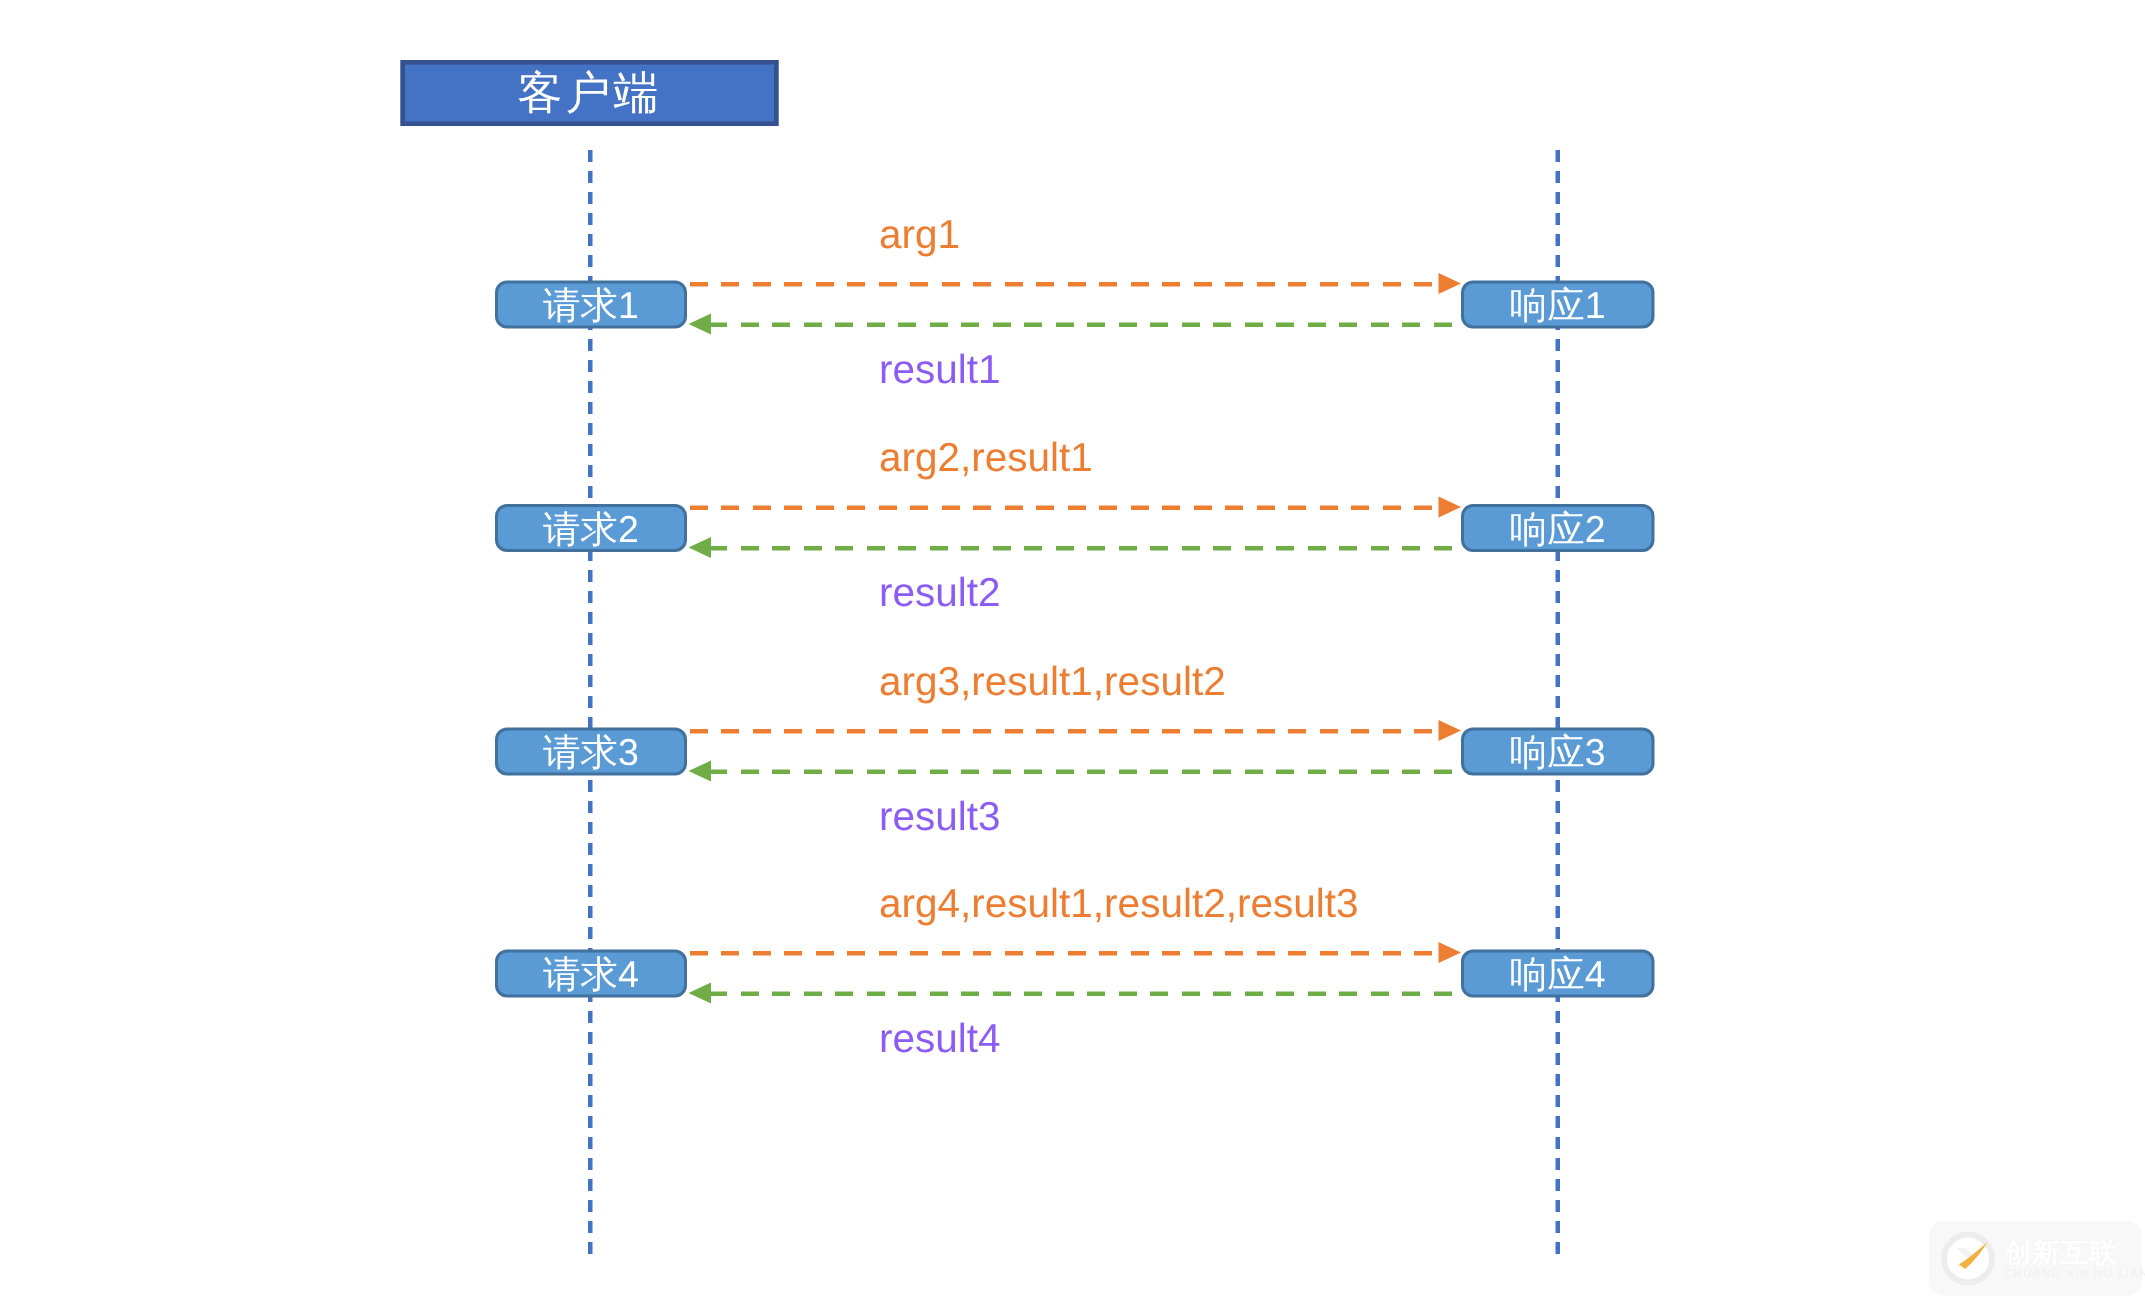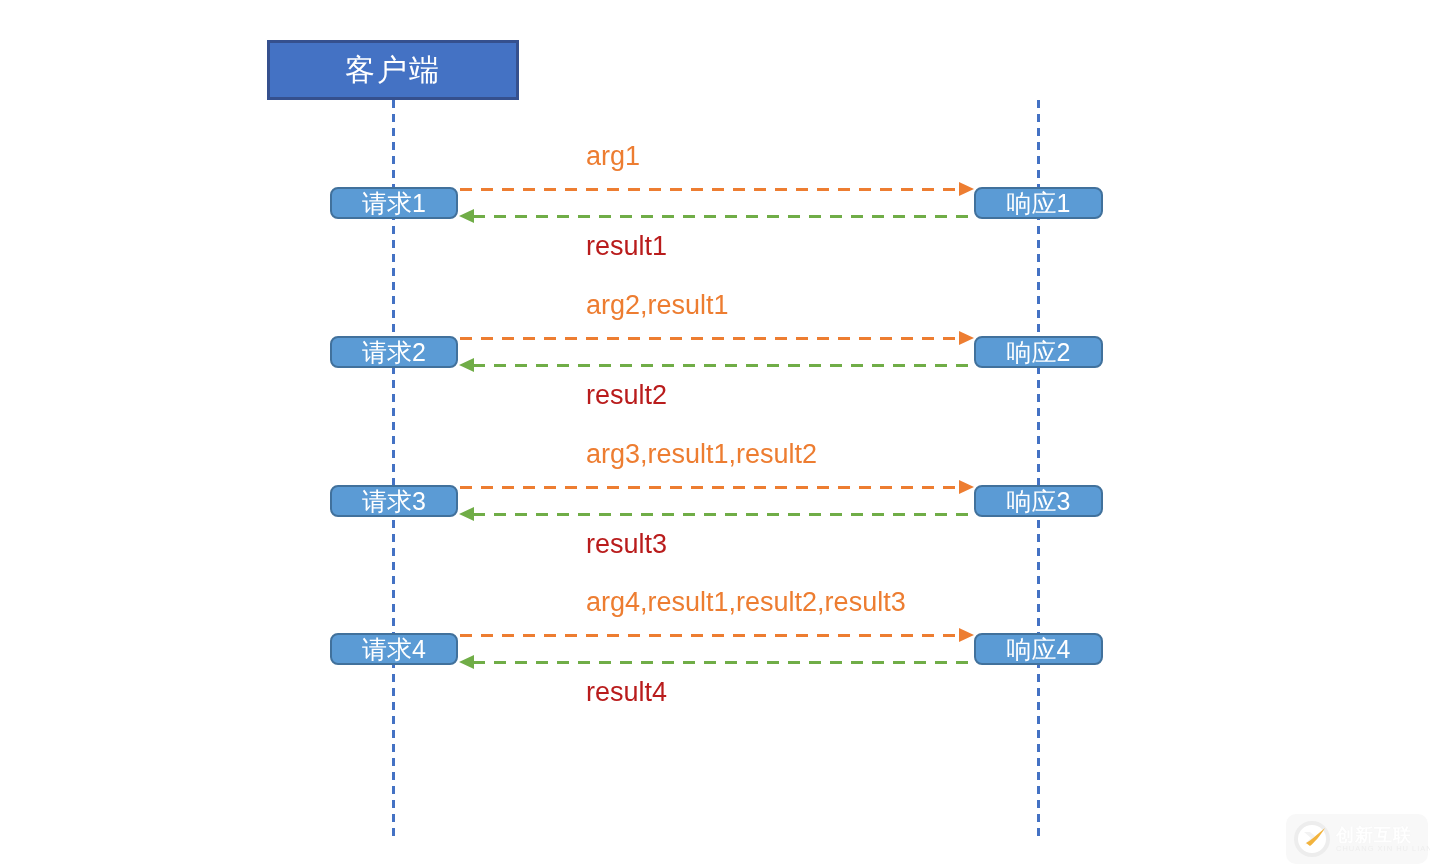--- a/index.html
+++ b/index.html
@@ -12,21 +12,21 @@
     height: 868px;
     background: #ffffff;
     overflow: hidden;
   }
 
   
   .actor-box {
     position: absolute;
     top: 40px;
     width: 252px;
-    height: 60px;
+    height: 44px;
     background: #4472C4;
     border: 3px solid #35508E;
     color: #ffffff;
     font-size: 30px;
     display: flex;
     align-items: center;
     justify-content: center;
     letter-spacing: 2px;
   }
   .actor-client { left: 267px; }
@@ -114,21 +114,21 @@
     font-size: 27px;
     white-space: nowrap;
     line-height: 30px;
   }
   .arg-label {
     top: calc(var(--cy) - 62px);
     color: #ED7D31;
   }
   .result-label {
     top: calc(var(--cy) + 28px);
-    color: #b91c1c;
+    color: #8b5cf6;
   }
 
   
   .watermark {
     position: absolute;
     left: 1286px;
     top: 814px;
     width: 142px;
     height: 50px;
     background: #f8f8f8;

